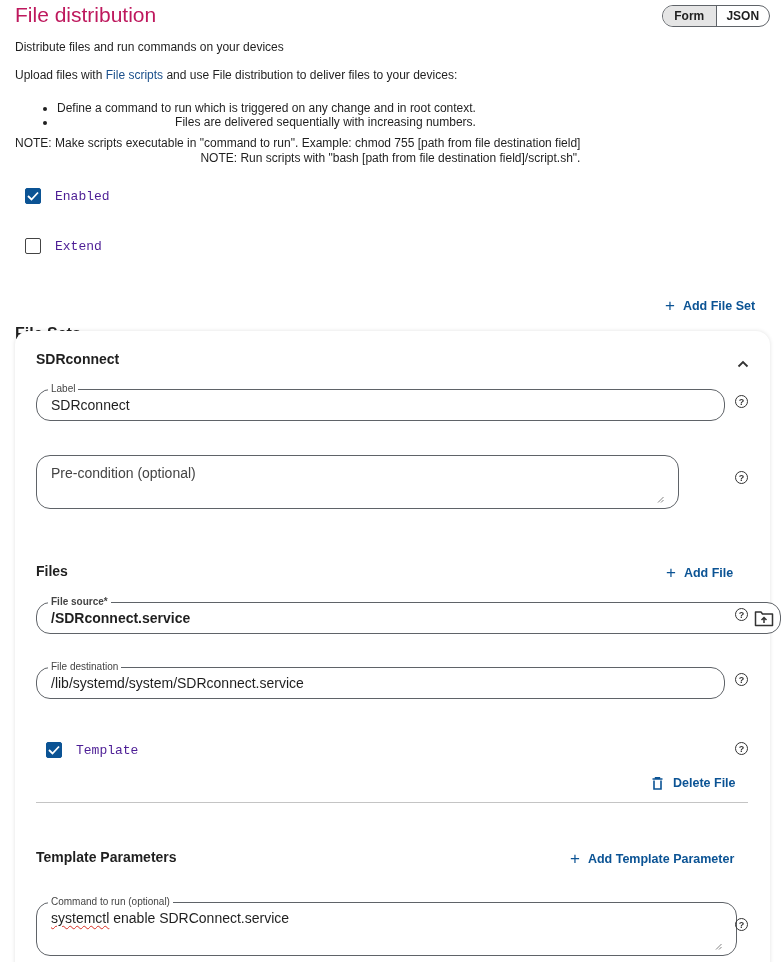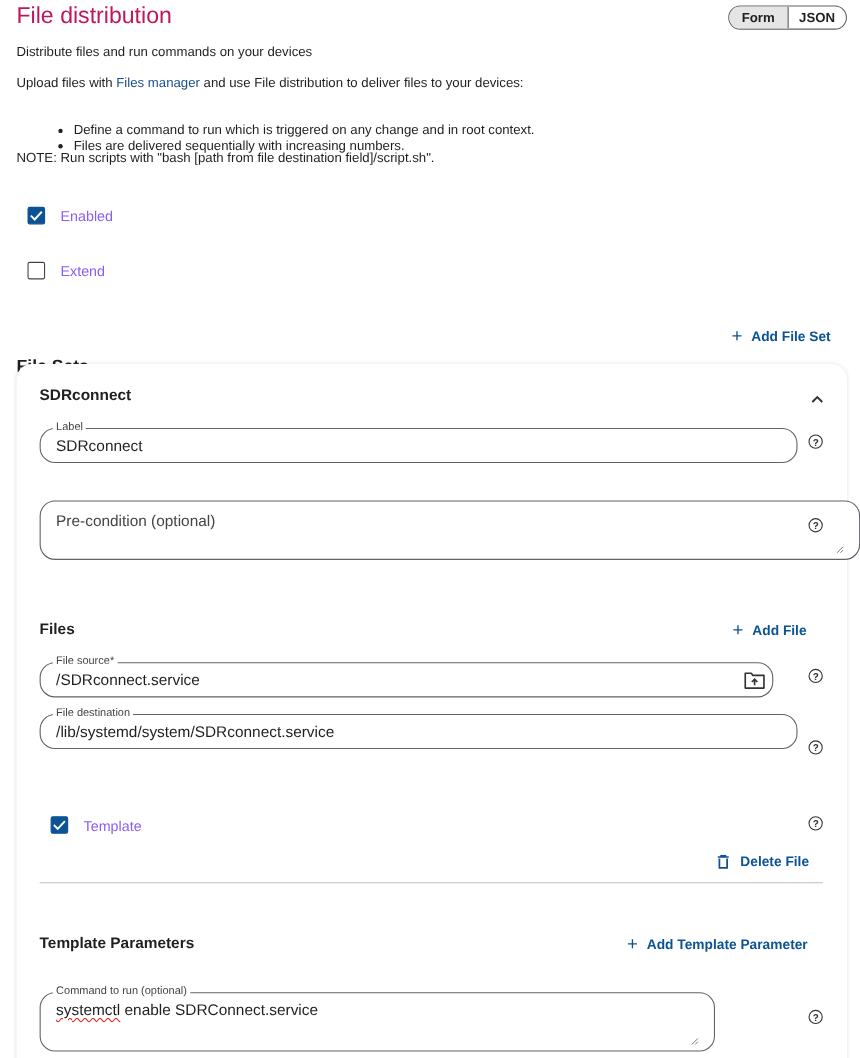--- a/index.html
+++ b/index.html
@@ -8,25 +8,25 @@
     width: 782px; height: 962px; overflow: hidden; position: relative;
     font-family: "Liberation Sans", sans-serif; color: #1f1f1f;
   }
   .abs { position: absolute; }
   .title { left: 15px; top: 3px; font-size: 21px; color: #be185d; font-weight: 400; }
   .toggle { left: 662px; top: 5px; width: 108px; height: 22px; border: 1px solid #5f6368; border-radius: 11px; display: flex; overflow: hidden; font-size: 12px; font-weight: bold; }
   .toggle div { flex: 1; display: flex; align-items: center; justify-content: center; cursor: pointer; }
   .toggle .active { background: #e5e5e5; border-right: 1px solid #5f6368; }
   .txt { font-size: 12px; color: #1f1f1f; text-align: right; }
   .link { color: #0b57d0; color: #1a4f8b; text-decoration: none; cursor: pointer; }
-  ul.bullets { margin: 16px; padding-left: 36px; font-size: 12px; line-height: 14px; }
+  ul.bullets { margin: 6px; padding-left: 36px; font-size: 12px; line-height: 14px; text-align: right; }
   ul.bullets li { margin: 0; }
   .cb { width: 16px; height: 16px; border: 1.5px solid #444; border-radius: 2px; display: flex; align-items: center; justify-content: center; cursor: pointer; }
   .cb.checked { background: #0b5394; border-color: #0b5394; }
-  .cb-label { font-size: 13px; color: #8b5cf6; }
+  .cb-label { font-size: 13px; color: #4c1d95; font-family: Liberation Mono, monospace; }
   .section-title { font-size: 16px; font-weight: bold; color: #1f1f1f; margin-top: 30px; }
   .sub-title { font-size: 14px; font-weight: bold; color: #1f1f1f; }
   .action { display: flex; align-items: center; gap: 8px; color: #0b5394; font-size: 12.5px; font-weight: bold; cursor: pointer; }
   .action .plus { font-size: 17px; font-weight: normal; line-height: 1; }
   .card { left: 15px; top: 331px; width: 755px; height: 660px; border-radius: 14px; box-shadow: 0 0 4px rgba(0,0,0,0.12); background: #fff; }
   .field { border: 1px solid #5f6368; border-radius: 14px; background: #fff; }
   .field .flabel { position: absolute; top: -7px; left: 11px; background: #fff; padding: 0 3px; font-size: 10px; color: #444; line-height: 12px; }
   .field .fval { position: absolute; left: 14px; font-size: 14px; color: #1f1f1f; }
   .field .placeholder { color: #444; font-size: 14px; }
   .help { width: 13px; height: 13px; border: 1.4px solid #333; border-radius: 50%; font-size: 9px; display: flex; align-items: center; justify-content: center; font-weight: bold; color: #333; cursor: pointer; }
@@ -38,27 +38,28 @@
 <body>
 
 <div class="abs title">File distribution</div>
 <div class="abs toggle">
   <div class="active">Form</div>
   <div>JSON</div>
 </div>
 
 <div class="abs txt" style="left:15px; top:40px;">Distribute files and run commands on your devices</div>
 <div class="abs txt" style="left:15px; top:68px;">
-  <span>Upload files with </span><span class="link">Files manager</span><span> and use File distribution to deliver files to your devices:</span>
+  <span>Upload files with </span><span class="link">File scripts</span><span> and use File distribution to deliver files to your devices:</span>
 </div>
 <ul class="abs bullets" style="left:15px; top:95px;">
   <li>Define a command to run which is triggered on any change and in root context.</li>
   <li>Files are delivered sequentially with increasing numbers.</li>
 </ul>
 <div class="abs txt" style="left:15px; top:136px; line-height:15px;">
+  <div>NOTE: Make scripts executable in "command to run". Example: chmod 755 [path from file destination field]</div>
   <div>NOTE: Run scripts with "bash [path from file destination field]/script.sh".</div>
 </div>
 
 <div class="abs" style="left:25px; top:188px; display:flex; align-items:center; gap:14px;">
   <div class="cb checked">
     <svg width="12" height="10" viewBox="0 0 12 10">
         <path d="M1 5 L4.5 8.5 L11 1.5" stroke="#fff" stroke-width="1.8" fill="none"></path>
       </svg>
   </div>
   <span class="cb-label">Enabled</span>
@@ -82,45 +83,45 @@
       <path d="M1.5 6.5 L6 2 L10.5 6.5" stroke="#333" stroke-width="1.8" fill="none"></path>
     </svg>
 </div>
 
 <div class="abs field" style="left:36px; top:389px; width:689px; height:32px;">
   <span class="flabel">Label</span>
   <span class="fval" style="top:7px;">SDRconnect</span>
 </div>
 <div class="abs help" style="left:735px; top:395px;">?</div>
 
-<div class="abs field" style="left:36px; top:455px; width:746px; height:54px;">
+<div class="abs field" style="left:36px; top:455px; width:643px; height:54px;">
   <span class="fval placeholder" style="top:9px;">Pre-condition (optional)</span>
   <svg class="resize" viewBox="0 0 7 7">
       <path d="M1 6.5 L6.5 1 M4 6.5 L6.5 4" stroke="#777" stroke-width="0.9"></path>
     </svg>
 </div>
 <div class="abs help" style="left:735px; top:471px;">?</div>
 
 <div class="abs sub-title" style="left:36px; top:563px;">Files</div>
 <div class="abs action" style="left:666px; top:564px;">
   <span class="plus">+</span>
   <span>Add File</span>
 </div>
 
-<div class="abs field" style="left:36px; top:602px; width:667px; height:32px;">
+<div class="abs field" style="left:36px; top:602px; width:745px; height:32px;font-weight:bold;">
   <span class="flabel">File source*</span>
   <span class="fval" style="top:7px;">/SDRconnect.service</span>
   <svg class="abs" style="right:6px; top:7px;" width="20" height="17" viewBox="0 0 20 17">
     <path d="M1.5 2 L7 2 L8.5 4 L18.5 4 L18.5 15.5 L1.5 15.5 Z" stroke="#333" stroke-width="1.5" fill="none" stroke-linejoin="round"></path>
     <path d="M10 13 L10 7.5 M7.5 10 L10 7.5 L12.5 10" stroke="#333" stroke-width="1.5" fill="none"></path>
   </svg>
 </div>
 <div class="abs help" style="left:735px; top:608px;">?</div>
 
-<div class="abs field" style="left:36px; top:649px; width:689px; height:32px;">
+<div class="abs field" style="left:36px; top:667px; width:689px; height:32px;">
   <span class="flabel">File destination</span>
   <span class="fval" style="top:7px;">/lib/systemd/system/SDRconnect.service</span>
 </div>
 <div class="abs help" style="left:735px; top:673px;">?</div>
 
 <div class="abs" style="left:46px; top:742px; display:flex; align-items:center; gap:14px;">
   <div class="cb checked">
     <svg width="12" height="10" viewBox="0 0 12 10">
         <path d="M1 5 L4.5 8.5 L11 1.5" stroke="#fff" stroke-width="1.8" fill="none"></path>
       </svg>
@@ -138,20 +139,20 @@
 </div>
 
 <div class="abs divider"></div>
 
 <div class="abs sub-title" style="left:36px; top:849px;">Template Parameters</div>
 <div class="abs action" style="left:570px; top:850px;">
   <span class="plus">+</span>
   <span>Add Template Parameter</span>
 </div>
 
-<div class="abs field" style="left:36px; top:902px; width:614px; height:54px;">
+<div class="abs field" style="left:36px; top:902px; width:701px; height:54px;">
   <span class="flabel">Command to run (optional)</span>
   <span class="fval" style="top:7px;"><span class="spell">systemctl</span><span> enable SDRConnect.service</span></span>
   <svg class="resize" viewBox="0 0 7 7">
       <path d="M1 6.5 L6.5 1 M4 6.5 L6.5 4" stroke="#777" stroke-width="0.9"></path>
     </svg>
 </div>
 <div class="abs help" style="left:735px; top:918px;">?</div>
 
 </body></html>

